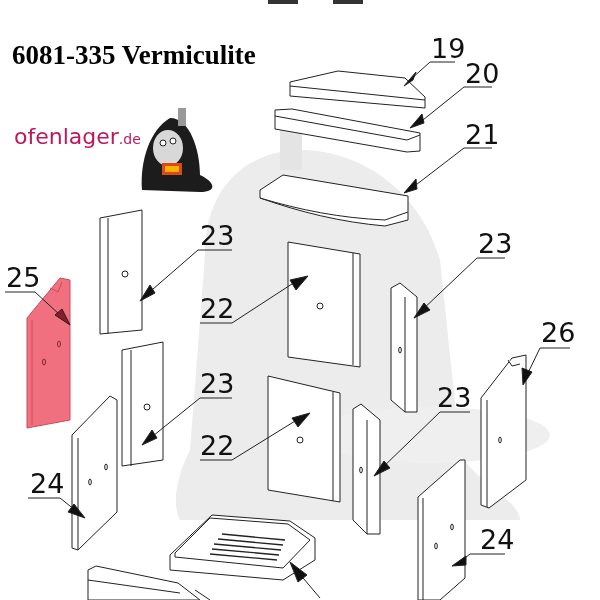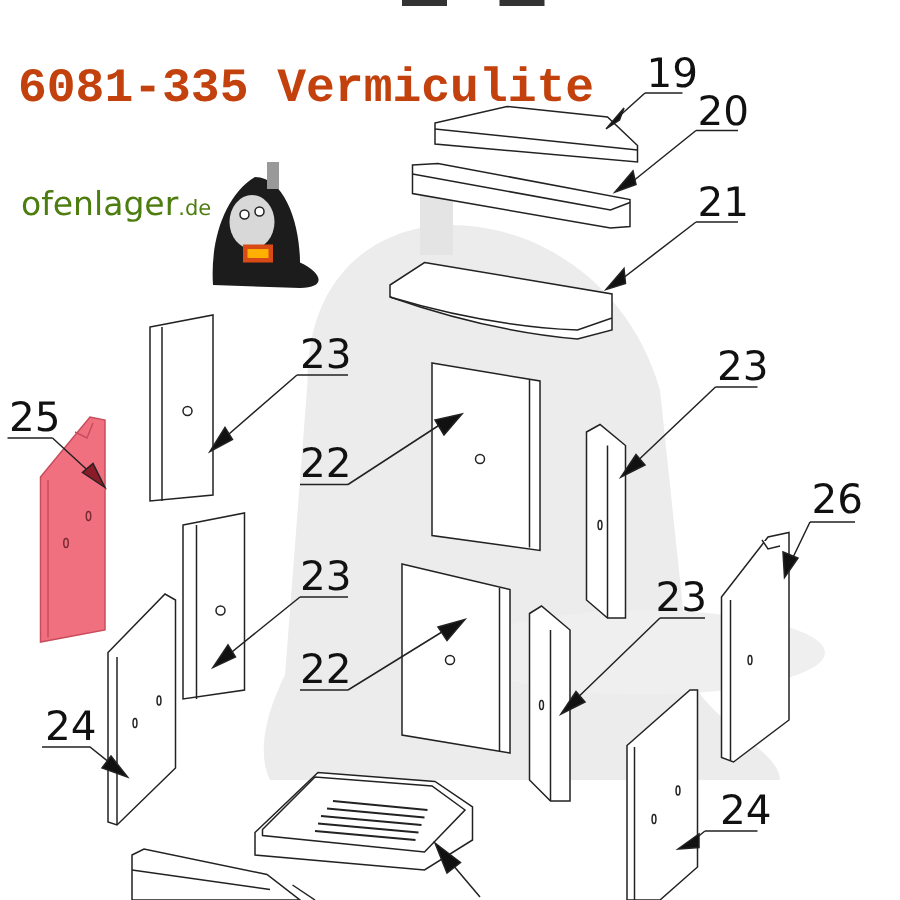--- a/index.html
+++ b/index.html
@@ -1,18 +1,18 @@
 <!DOCTYPE html>
 <html><head>
 <meta charset="utf-8">
 <style>
   html,body{margin:0;padding:0;background:#fff;}
   #stage{position:relative;width:600px;height:600px;overflow:hidden;background:#fff;font-family:"Liberation Sans",sans-serif;}
-  #title{position:absolute;left:12px;top:40px;font-family:Liberation Mono, monospace;font-weight:bold;font-size:32px;color:#c2410c;letter-spacing:0px;white-space:nowrap;}
-  #brand{position:absolute;left:14px;top:124px;font-family:"DejaVu Sans",sans-serif;font-size:22px;color:#4d7c0f;white-space:nowrap;}
+  #title{position:absolute;left:12px;top:40px;font-family:Liberation Serif, serif;font-weight:bold;font-size:27px;color:#000000;letter-spacing:0px;white-space:nowrap;}
+  #brand{position:absolute;left:14px;top:124px;font-family:"DejaVu Sans",sans-serif;font-size:22px;color:#be185d;white-space:nowrap;}
   #brand .tld{font-size:14px;}
   svg{position:absolute;left:0;top:0;}
   .lbl{font-family:"DejaVu Sans",sans-serif;font-size:27px;fill:#111;transform-origin:0 0;}
 </style>
 </head>
 <body>
 
 <div id="stage">
 
 <svg width="600" height="600" viewBox="0 0 600 600">

